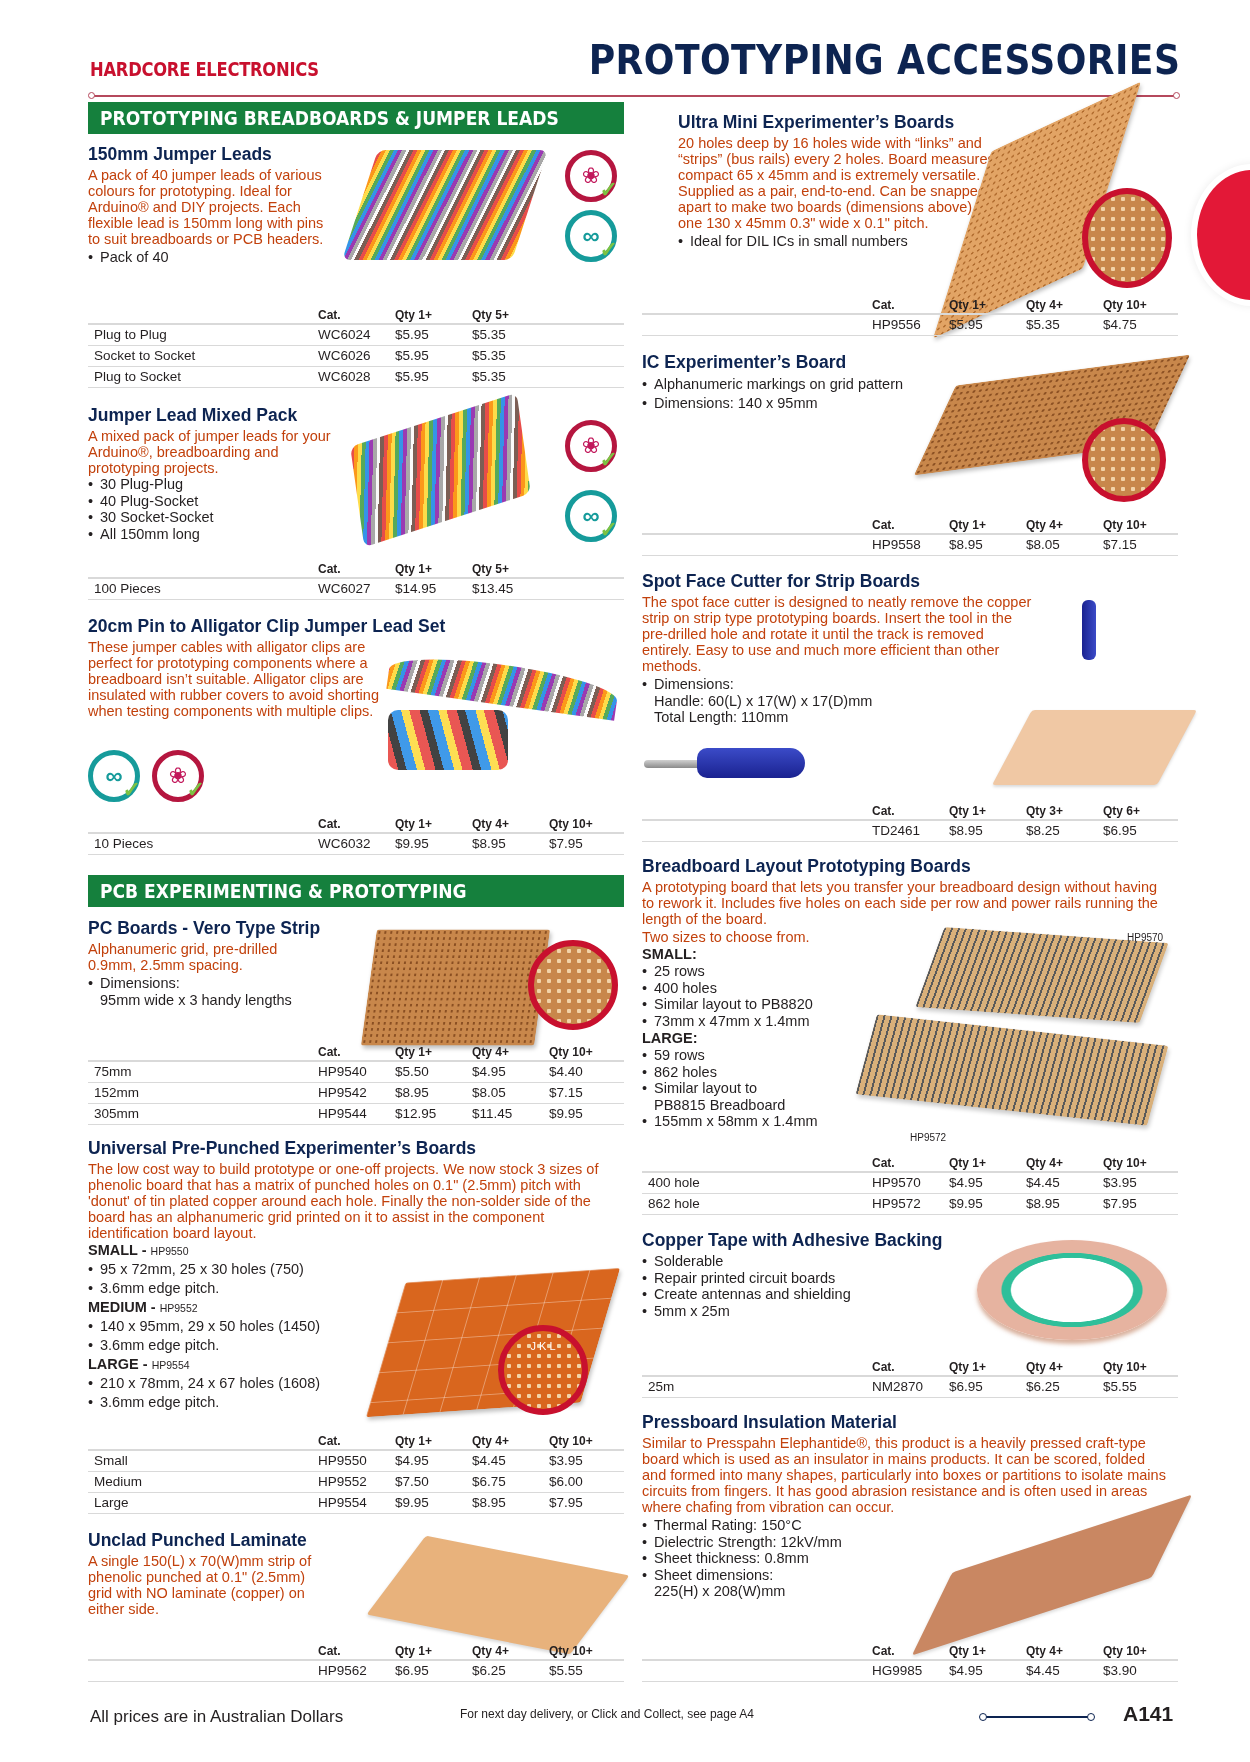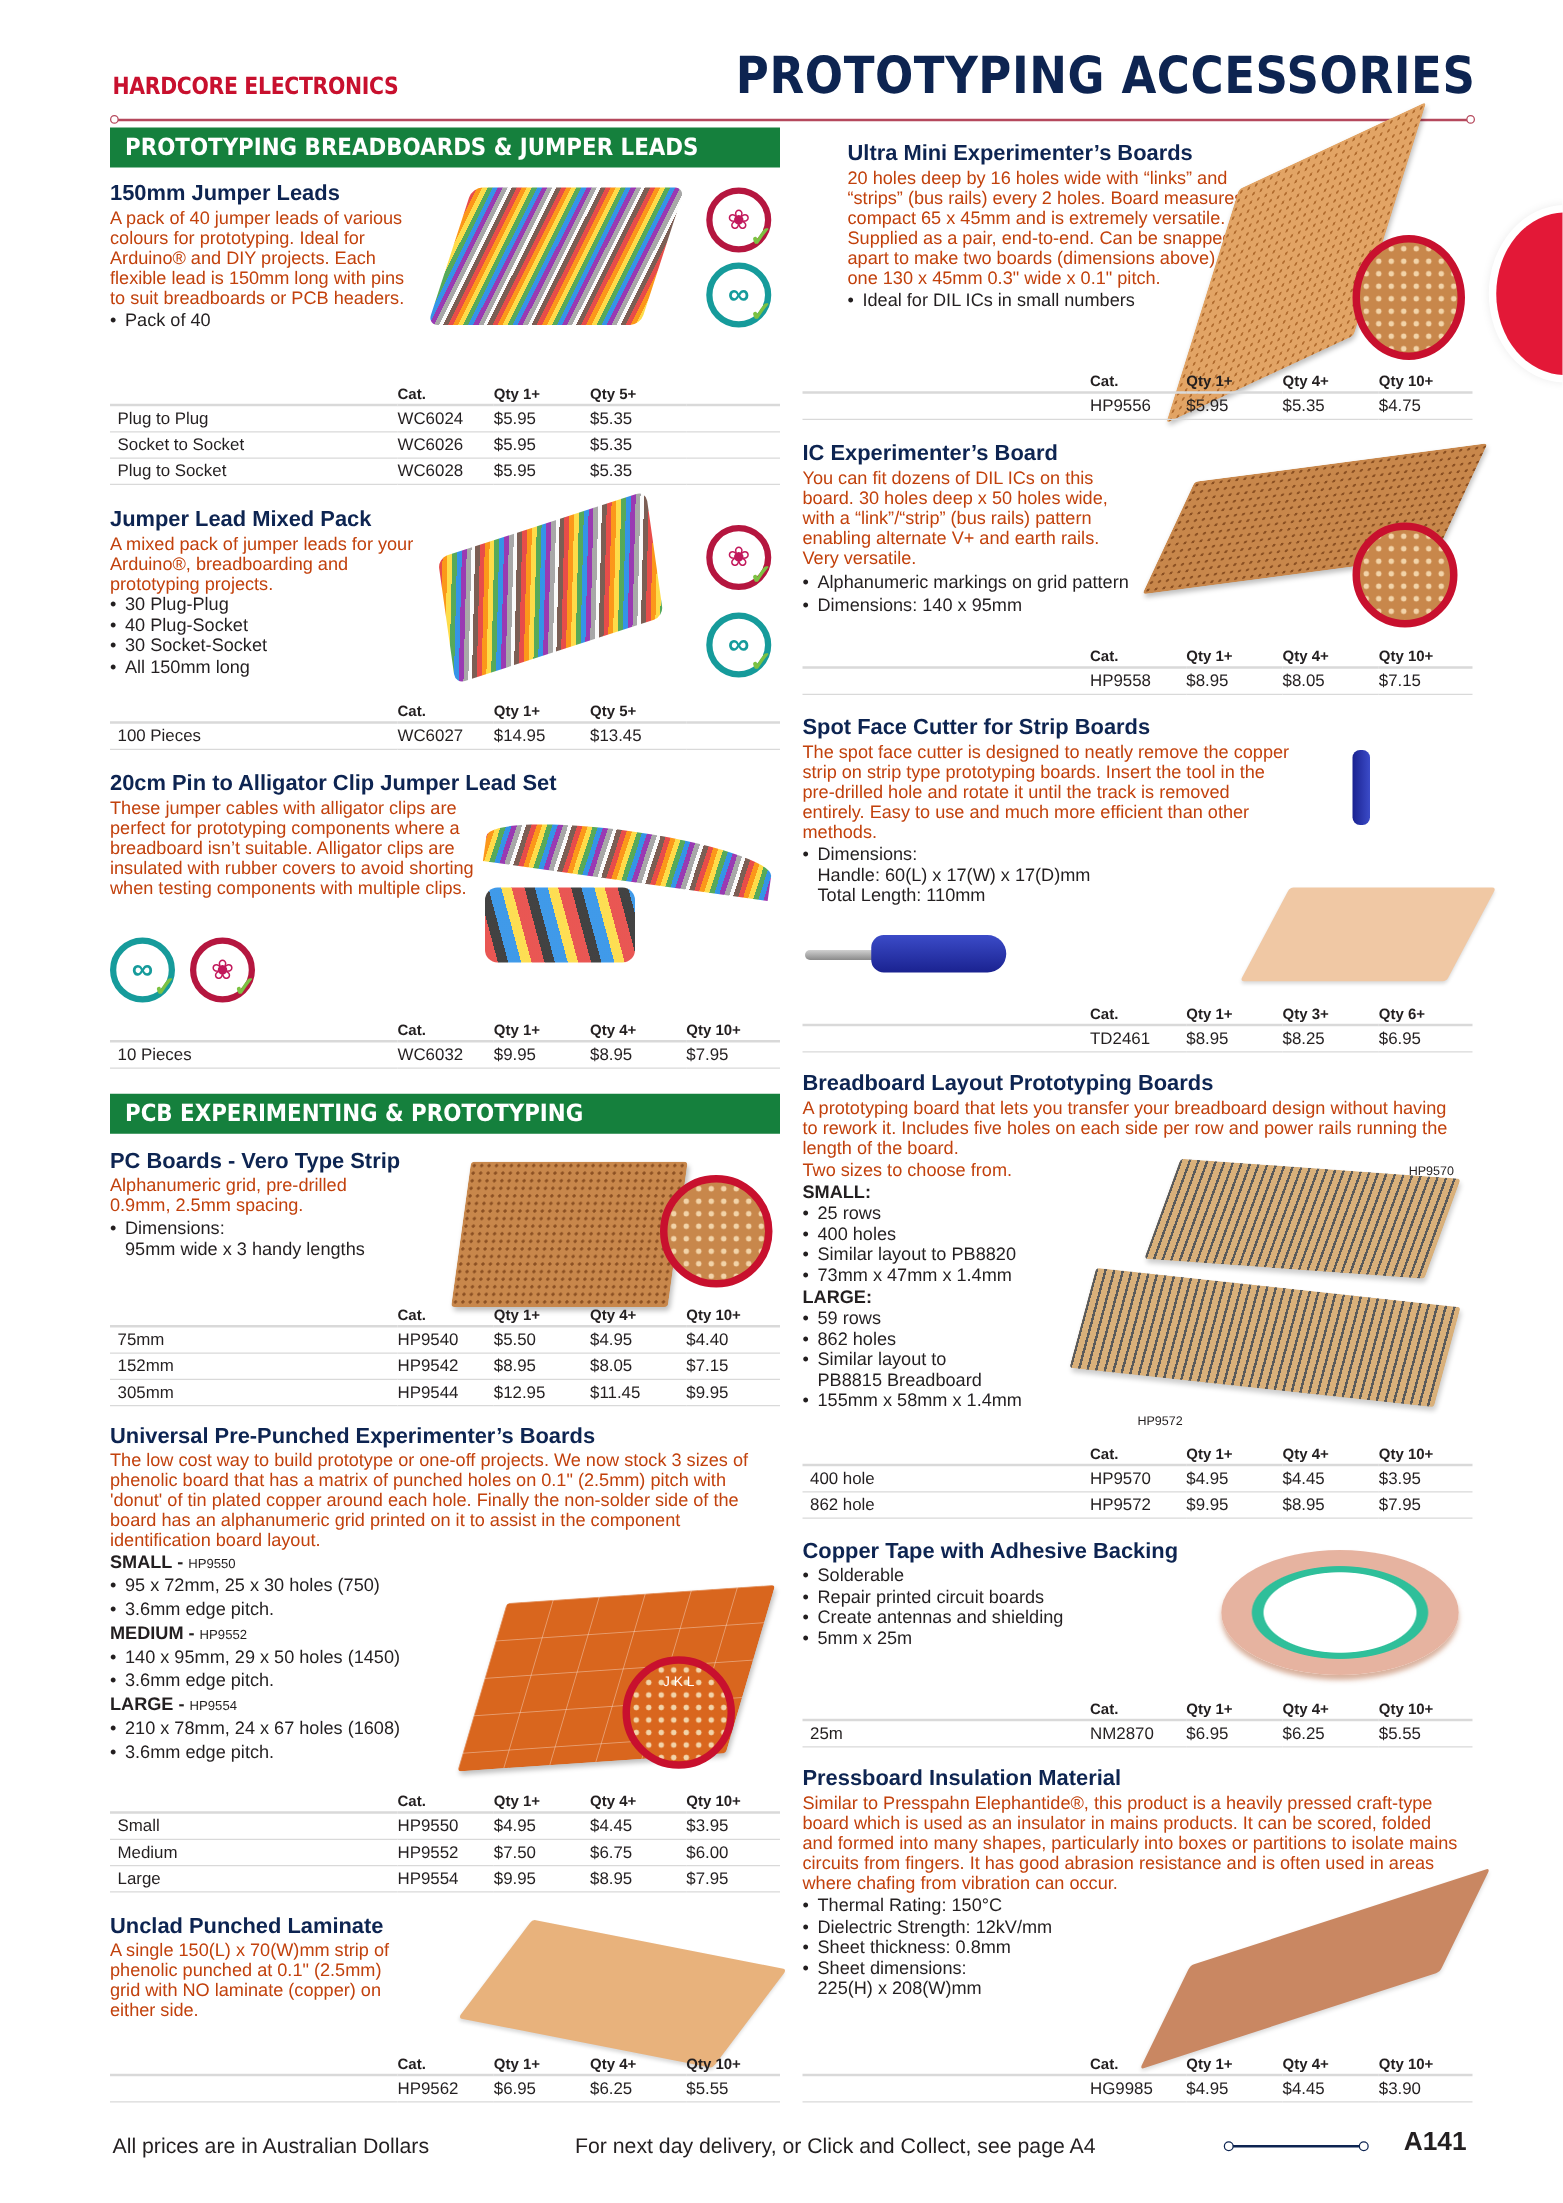--- a/index.html
+++ b/index.html
@@ -44,21 +44,21 @@
   .badge.ard { border-color: #169b9b; color: #169b9b; font-weight: bold; font-size: 24px; }
   .badge .tick { position: absolute; right: -6px; bottom: -6px; color: #7cc242; font-size: 22px; font-weight: bold; }
 
   .tbl { position: absolute; left: 0; width: 536px; border-collapse: collapse; font-size: 13.5px; }
   .tbl th { font-weight: bold; text-align: left; font-size: 12px; height: 18px; border-bottom: 2px solid #d9d9d9; color: #231f20; }
   .tbl td { font-family: "Liberation Sans Narrow", "Liberation Sans", sans-serif; height: 21px; border-bottom: 1px solid #d9d9d9; padding-left: 0; transform-origin: left; }
   .tbl td:first-child { padding-left: 6px; }
   .tbl .c0 { width: 230px; } .tbl .c1 { width: 77px; } .tbl .c2 { width: 77px; } .tbl .c3 { width: 77px; } .tbl .c4 { width: 75px; }
 
   .footer-left { position: absolute; left: 90px; top: 1707px; font-size: 17px; color: #231f20; }
-  .footer-mid { position: absolute; left: 460px; top: 1707px; font-size: 17px; color: #231f20; }
+  .footer-mid { position: absolute; left: 460px; top: 1707px; font-size: 12px; color: #231f20; }
   .footer-rule { position: absolute; left: 982px; top: 1716px; width: 110px; height: 1.5px; background: #0d2451; }
   .footer-rule::before, .footer-rule::after { content: ""; position: absolute; top: -3px; width: 6px; height: 6px; border: 1.2px solid #0d2451; border-radius: 50%; background: #fff; }
   .footer-rule::before { left: -3px; } .footer-rule::after { right: -3px; }
   .page-num { position: absolute; left: 1123px; top: 1702px; font-weight: bold; font-size: 21px; color: #231f20; }
 </style>
 </head>
 <body>
 
 <div class="brand">HARDCORE ELECTRONICS</div>
 <div class="page-title">PROTOTYPING ACCESSORIES</div>
@@ -348,21 +348,20 @@
           <td>HP9556</td>
           <td>$5.95</td>
           <td>$5.35</td>
           <td>$4.75</td>
         </tr>
   </tbody>
     </table>
 
   <div class="product" style="top:352px;">
     <div class="p-title">IC Experimenter’s Board</div>
-    <div class="p-desc" style="width:270px;">You can fit dozens of DIL ICs on this board. 30 holes deep x 50 holes wide, with a “link”/“strip” (bus rails) pattern enabling alternate V+ and earth rails. Very versatile.</div>
     <ul class="p-list" style="margin-top:2px; line-height:19px;">
         <li>Alphanumeric markings on grid pattern</li>
         <li>Dimensions: 140 x 95mm</li>
       </ul>
   </div>
   <div class="img board" style="left:300px; top:370px; width:220px; height:90px; transform: skewX(-25deg) skewY(-8deg);"></div>
   <div class="zoom-circle" style="left:440px; top:418px; width:84px; height:84px;"></div>
 
   <table class="tbl" style="top:516px;">
     <tbody>

